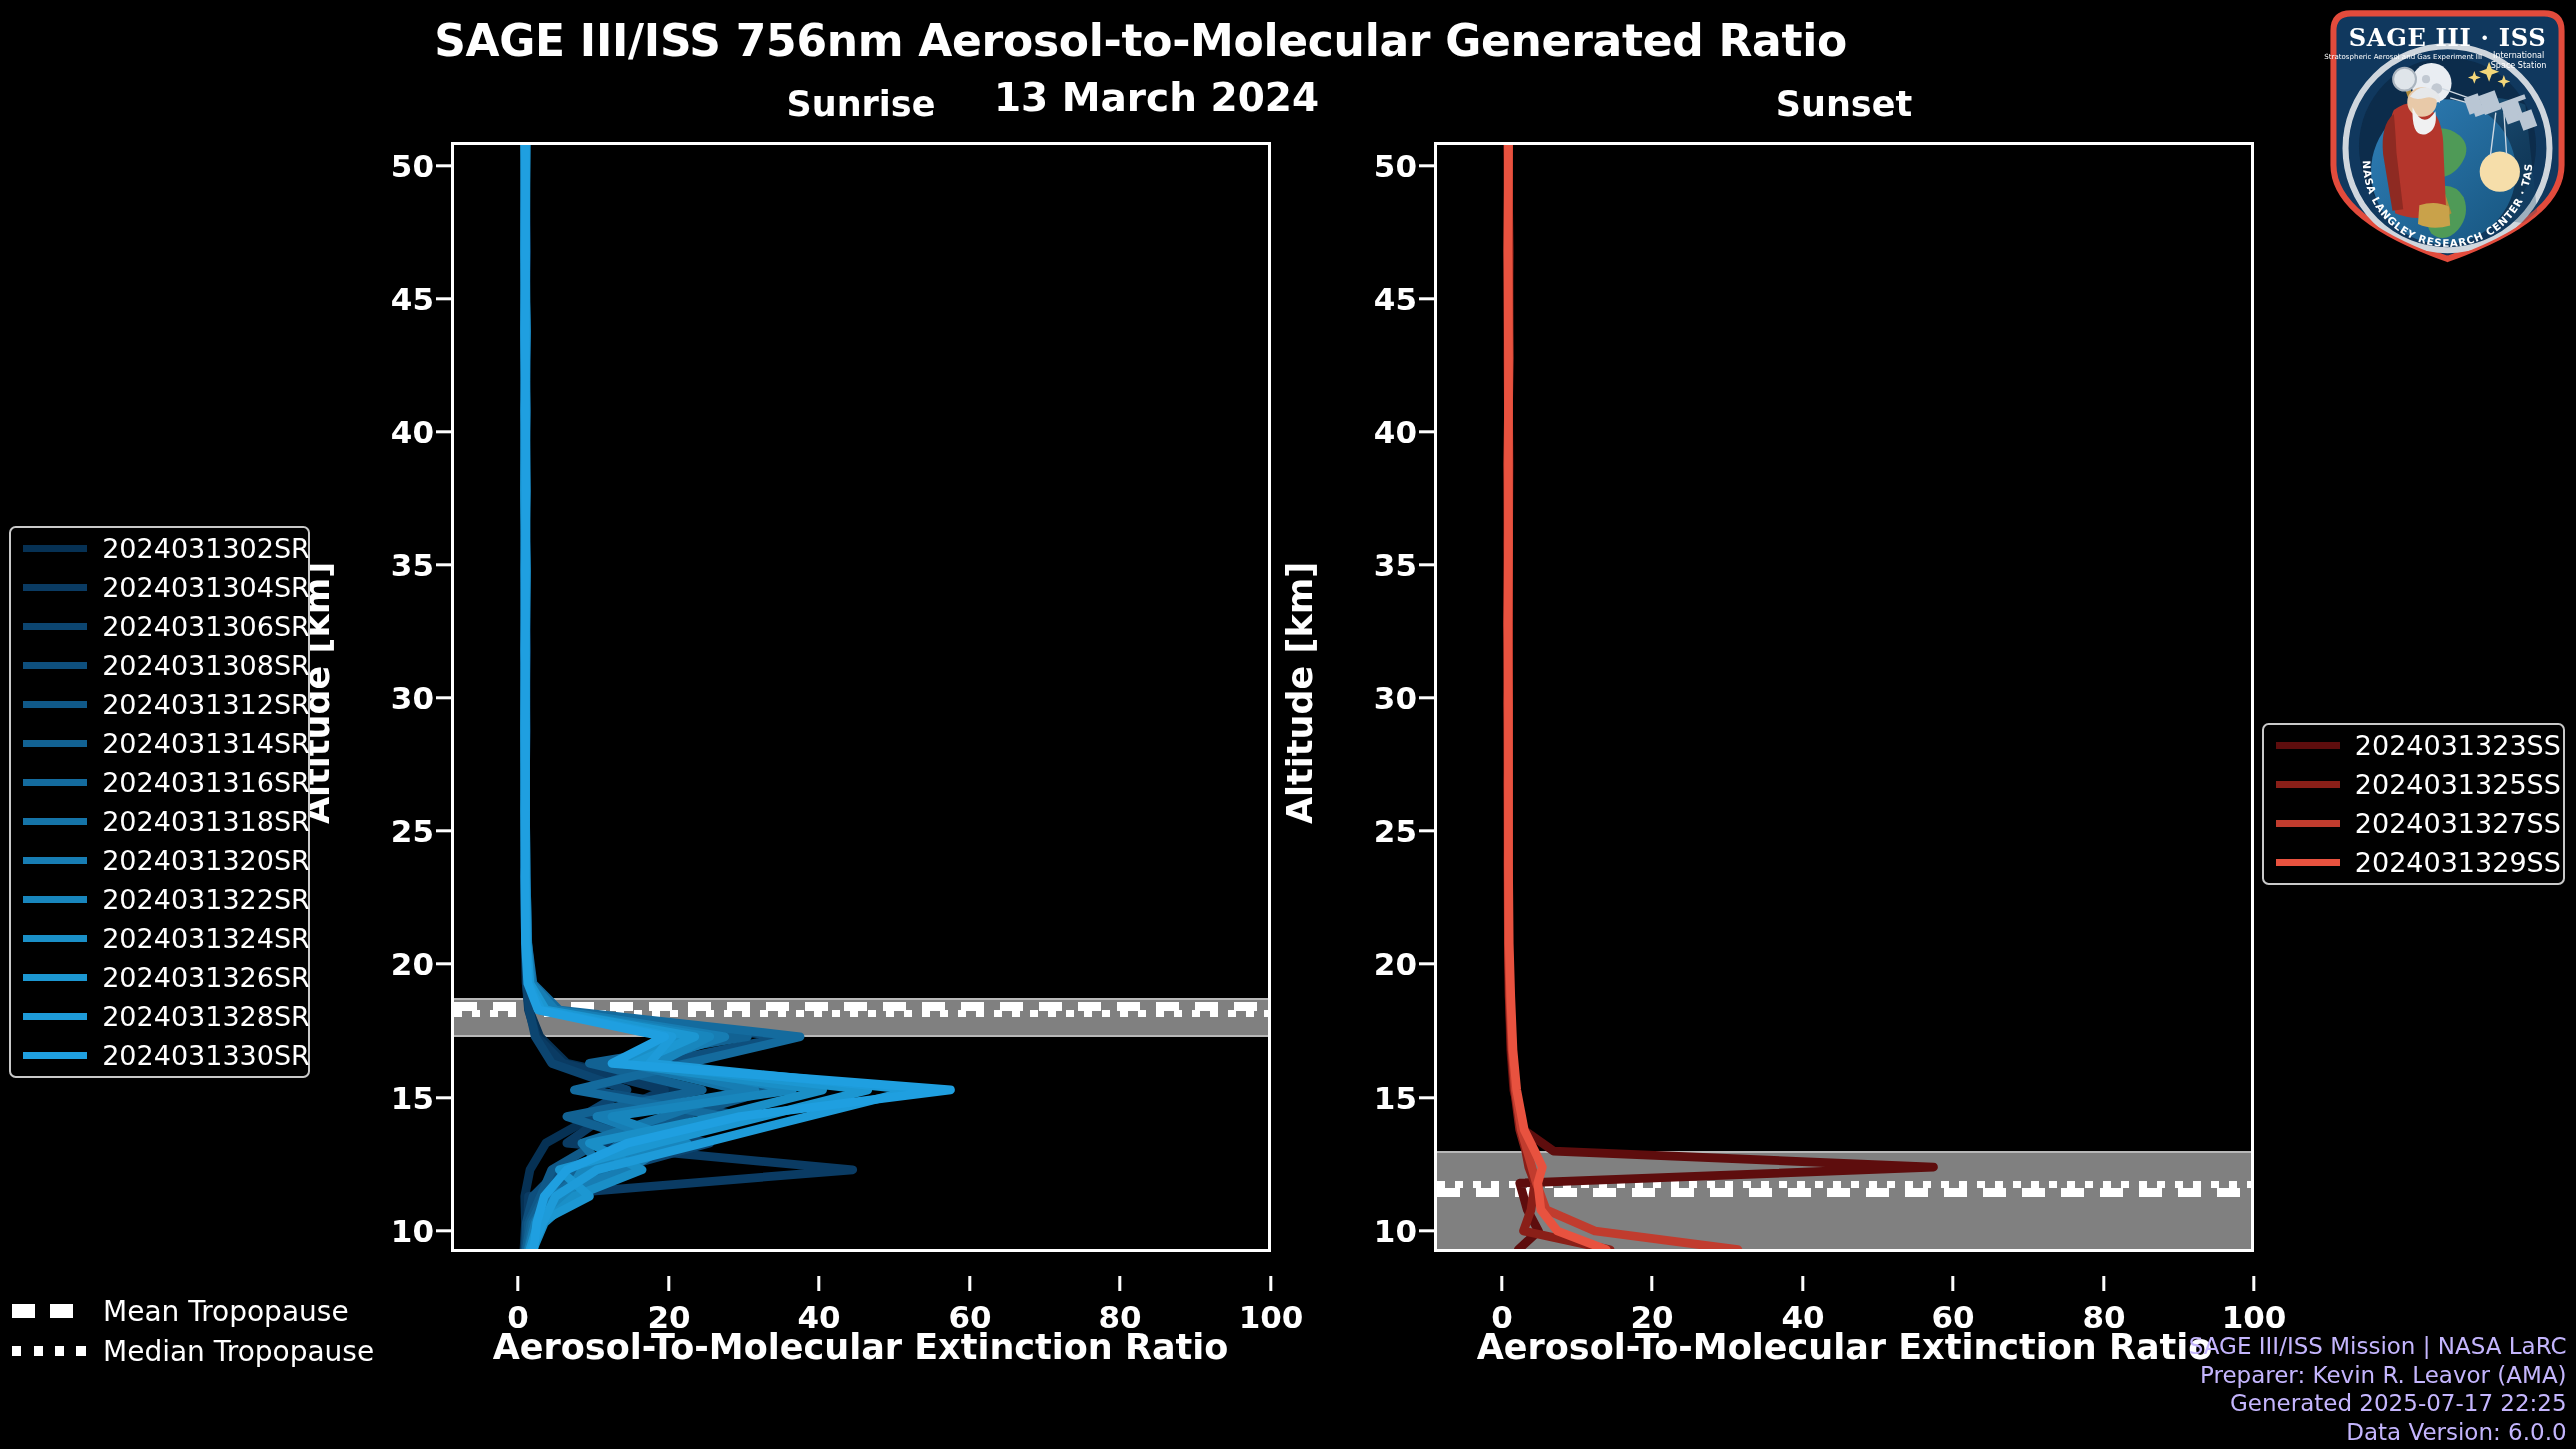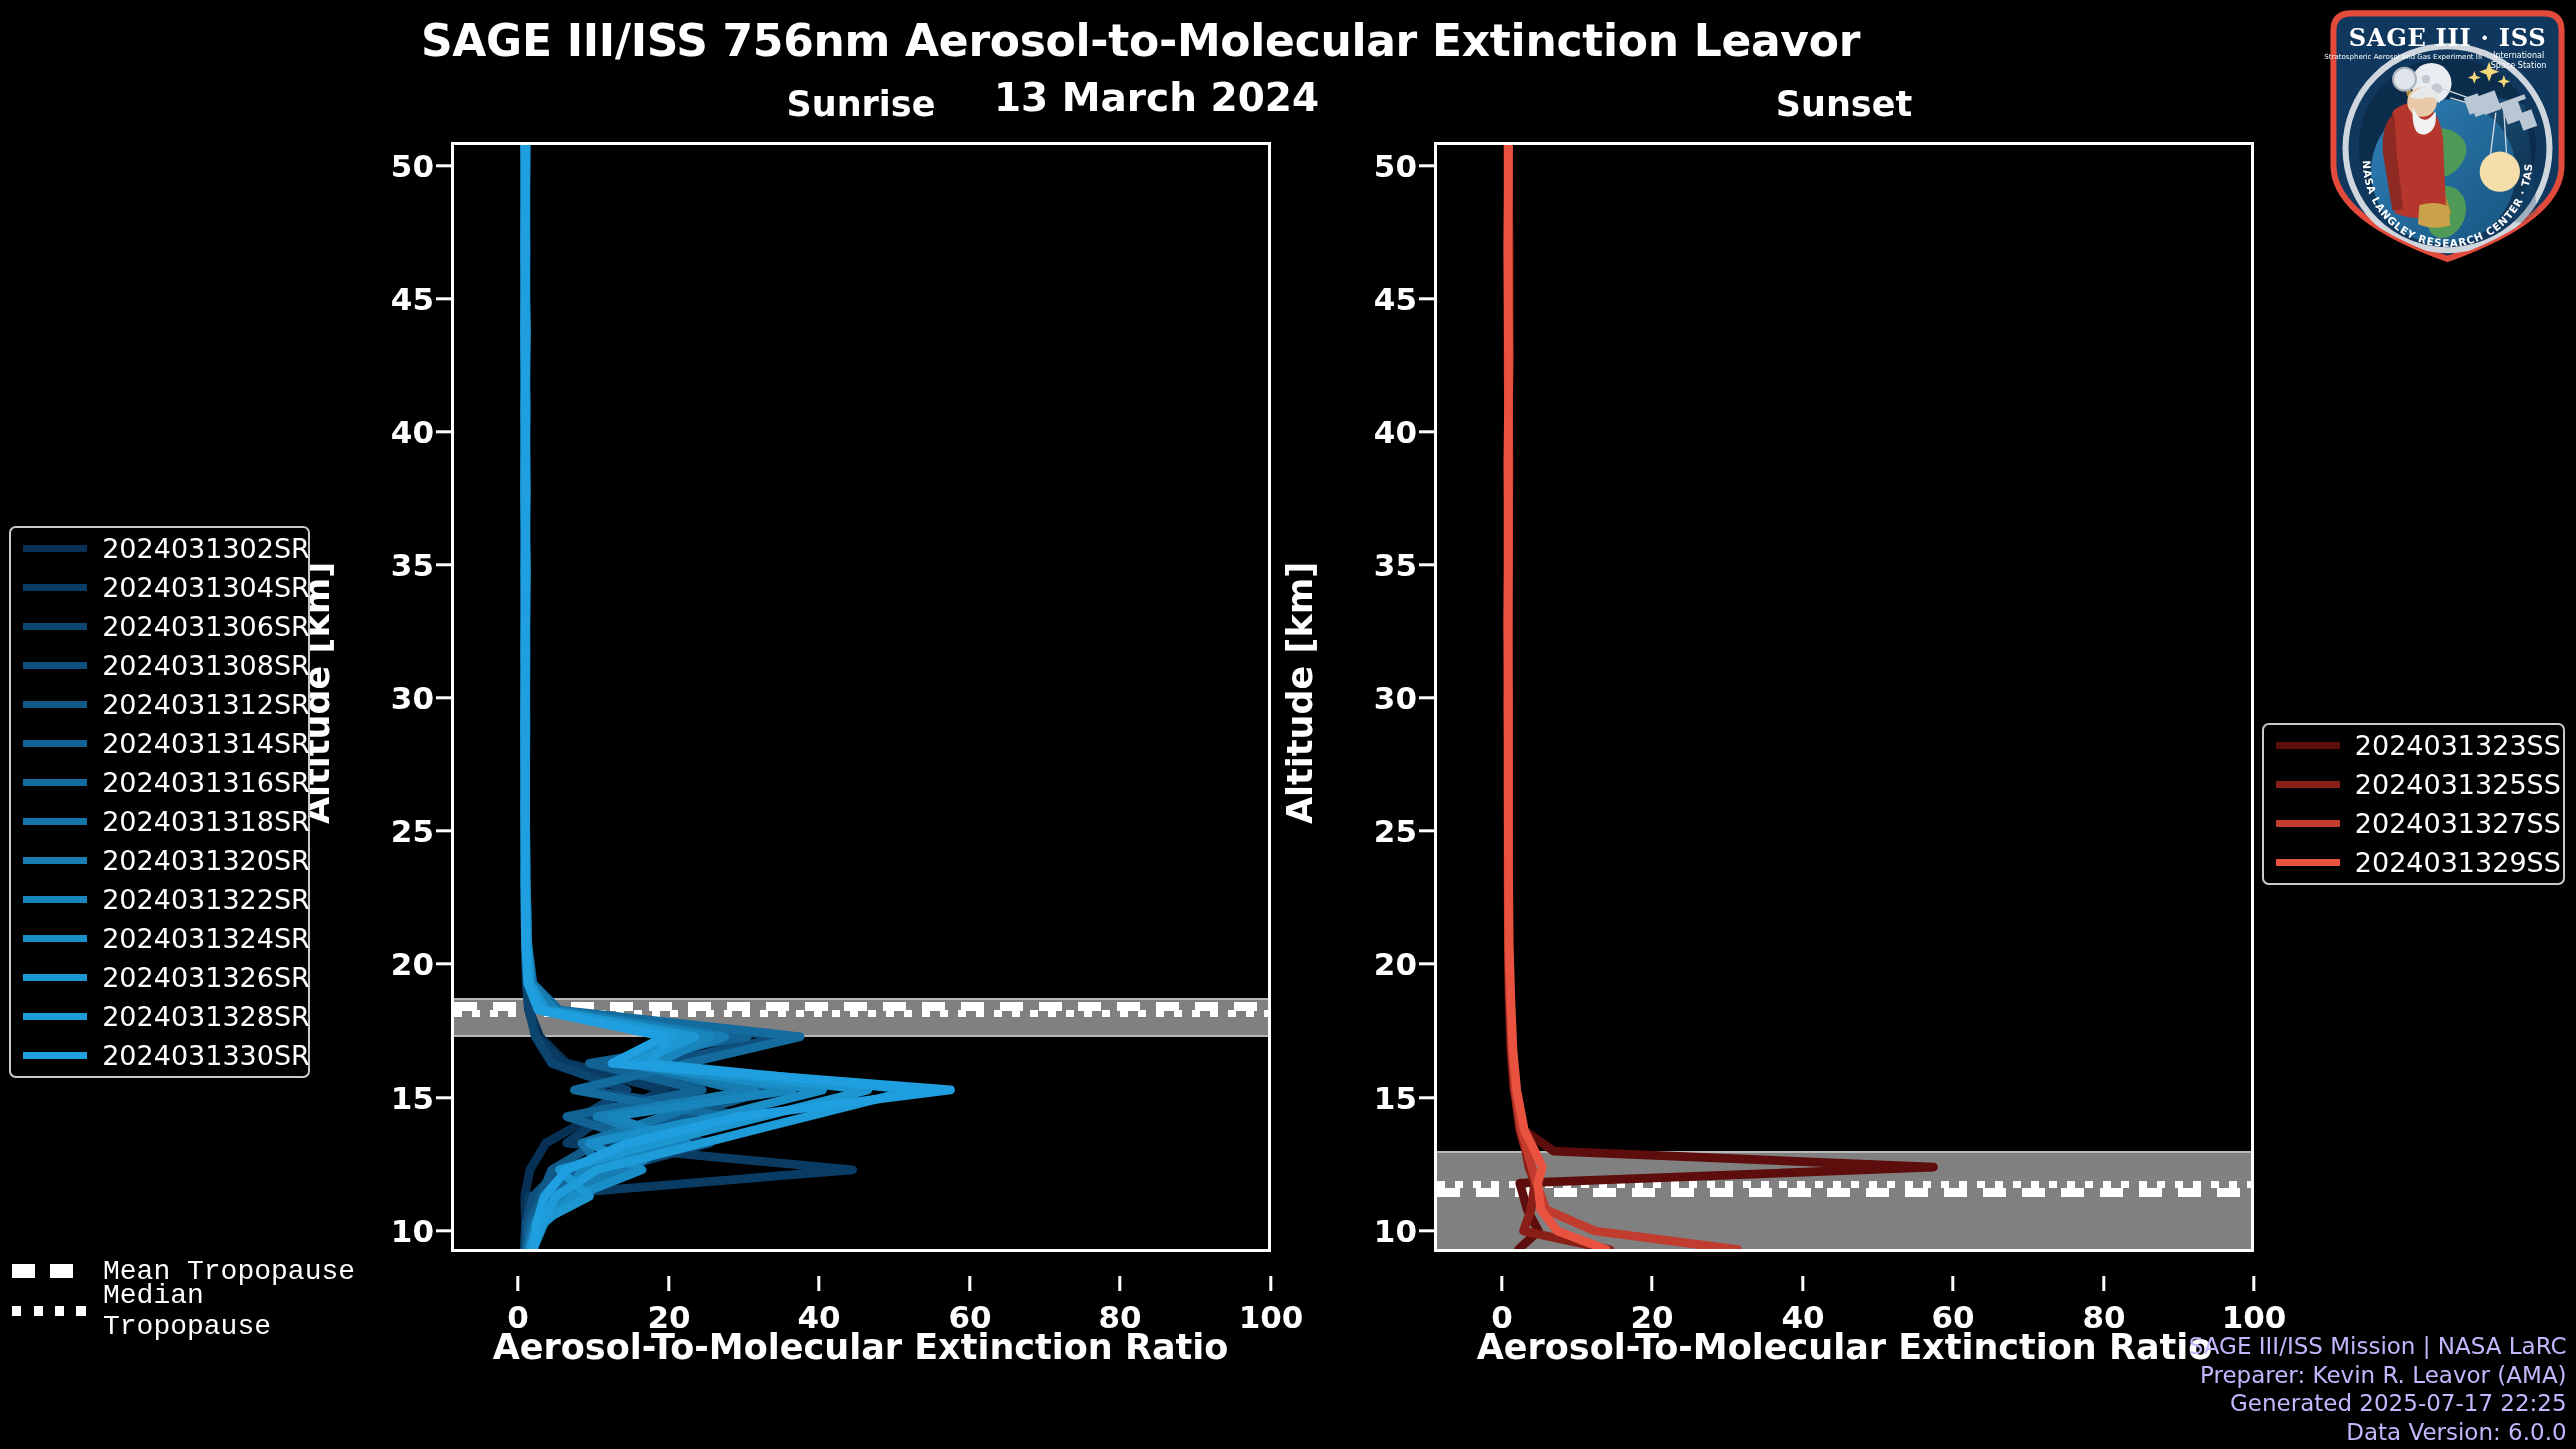--- a/index.html
+++ b/index.html
@@ -63,39 +63,39 @@
   .legend-box{position:absolute;background:#000;border:2px solid #c9c9c9;
               border-radius:6.7px;padding:1px 12px;box-sizing:border-box;}
   .legend-row{display:flex;align-items:center;height:39px;}
   .legend-swatch{width:64px;height:7.4px;flex:0 0 64px;margin-right:14.8px;}
   .legend-label{font-size:27px;color:#fff;white-space:nowrap;
                 font-family:"DejaVu Sans","Liberation Sans",sans-serif;}
 
   #legend-sunrise{left:9.4px;top:526px;width:301px;}
   #legend-sunset{left:2262px;top:723px;width:303px;}
 
-  #legend-tropo{position:absolute;left:12px;top:1251px;width:376px;font-family:Liberation Mono, monospace;}
+  #legend-tropo{position:absolute;left:12px;top:1291px;width:376px;}
   .tl-row{display:flex;align-items:center;height:40px;}
   .tl-key{width:75px;height:14.8px;flex:0 0 75px;margin-right:16px;}
   .tl-key.dash{background:repeating-linear-gradient(to right,#fff 0 23px,transparent 23px 38px);}
   .tl-key.dot{height:10.7px;background:repeating-linear-gradient(to right,#fff 0 9.4px,transparent 9.4px 21.5px);}
   .tl-key.band{height:24px;background:#6f7580;border:2px solid #c9c9c9;box-sizing:border-box;}
   .tl-label{font-size:28px;}
 
   
   #footer{position:absolute;right:9.4px;bottom:2.7px;text-align:right;
           font-size:23px;line-height:1.24;color:#c4b5fd;}
 
   
   #logo{position:absolute;right:5.4px;top:4px;width:247px;height:263px;}
 </style>
 </head>
 <body>
 
-<div id="main-title">SAGE III/ISS 756nm Aerosol-to-Molecular Extinction Leavor</div>
+<div id="main-title">SAGE III/ISS 756nm Aerosol-to-Molecular Generated Ratio</div>
 <div id="sub-title">13 March 2024</div>
 <div id="sunrise-title">Sunrise</div>
 <div id="sunset-title">Sunset</div>
 
 <div class="panel" id="panel-sunrise">
   <div class="plotarea" id="plot-sunrise">
       <div class="tropo-band" style="top: 853px; height: 35px;"></div>
       <div class="tropo-mean" style="top: 857px;"></div>
       <div class="tropo-median" style="top: 865px;"></div>
       <svg width="820" height="1110" style="position: absolute; left: 0px; top: 0px;" viewBox="0 0 1222 1654">

